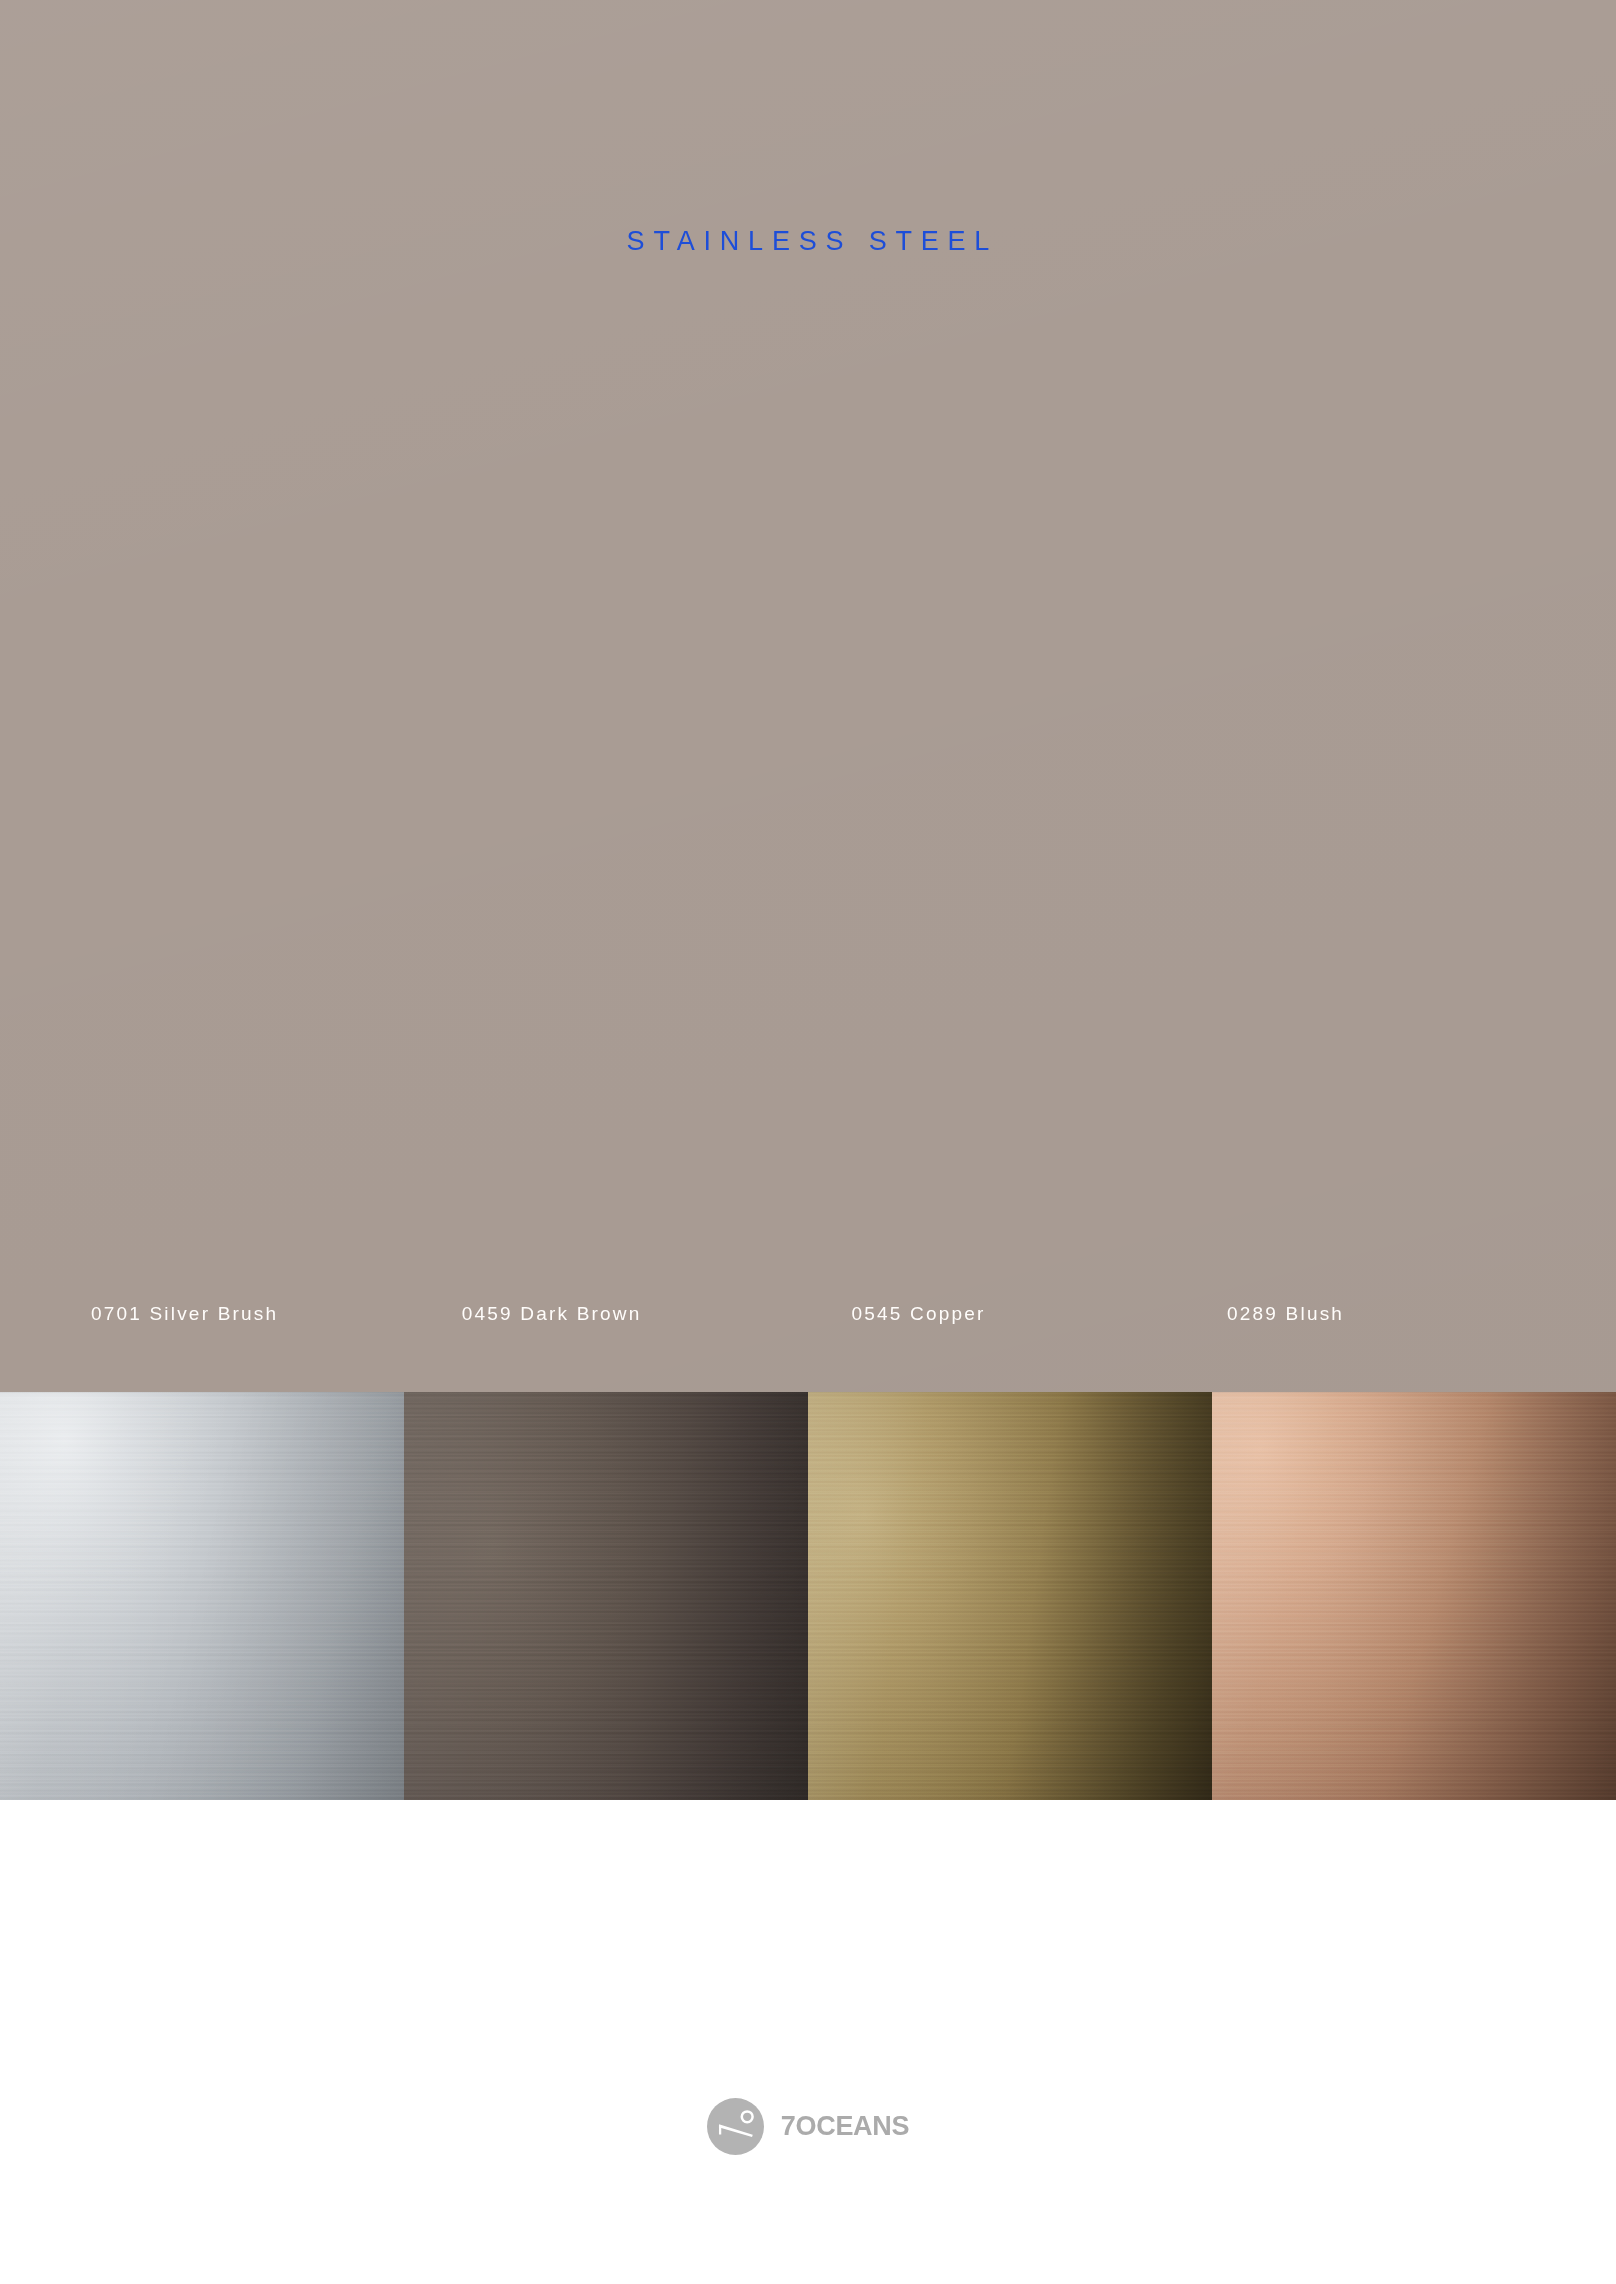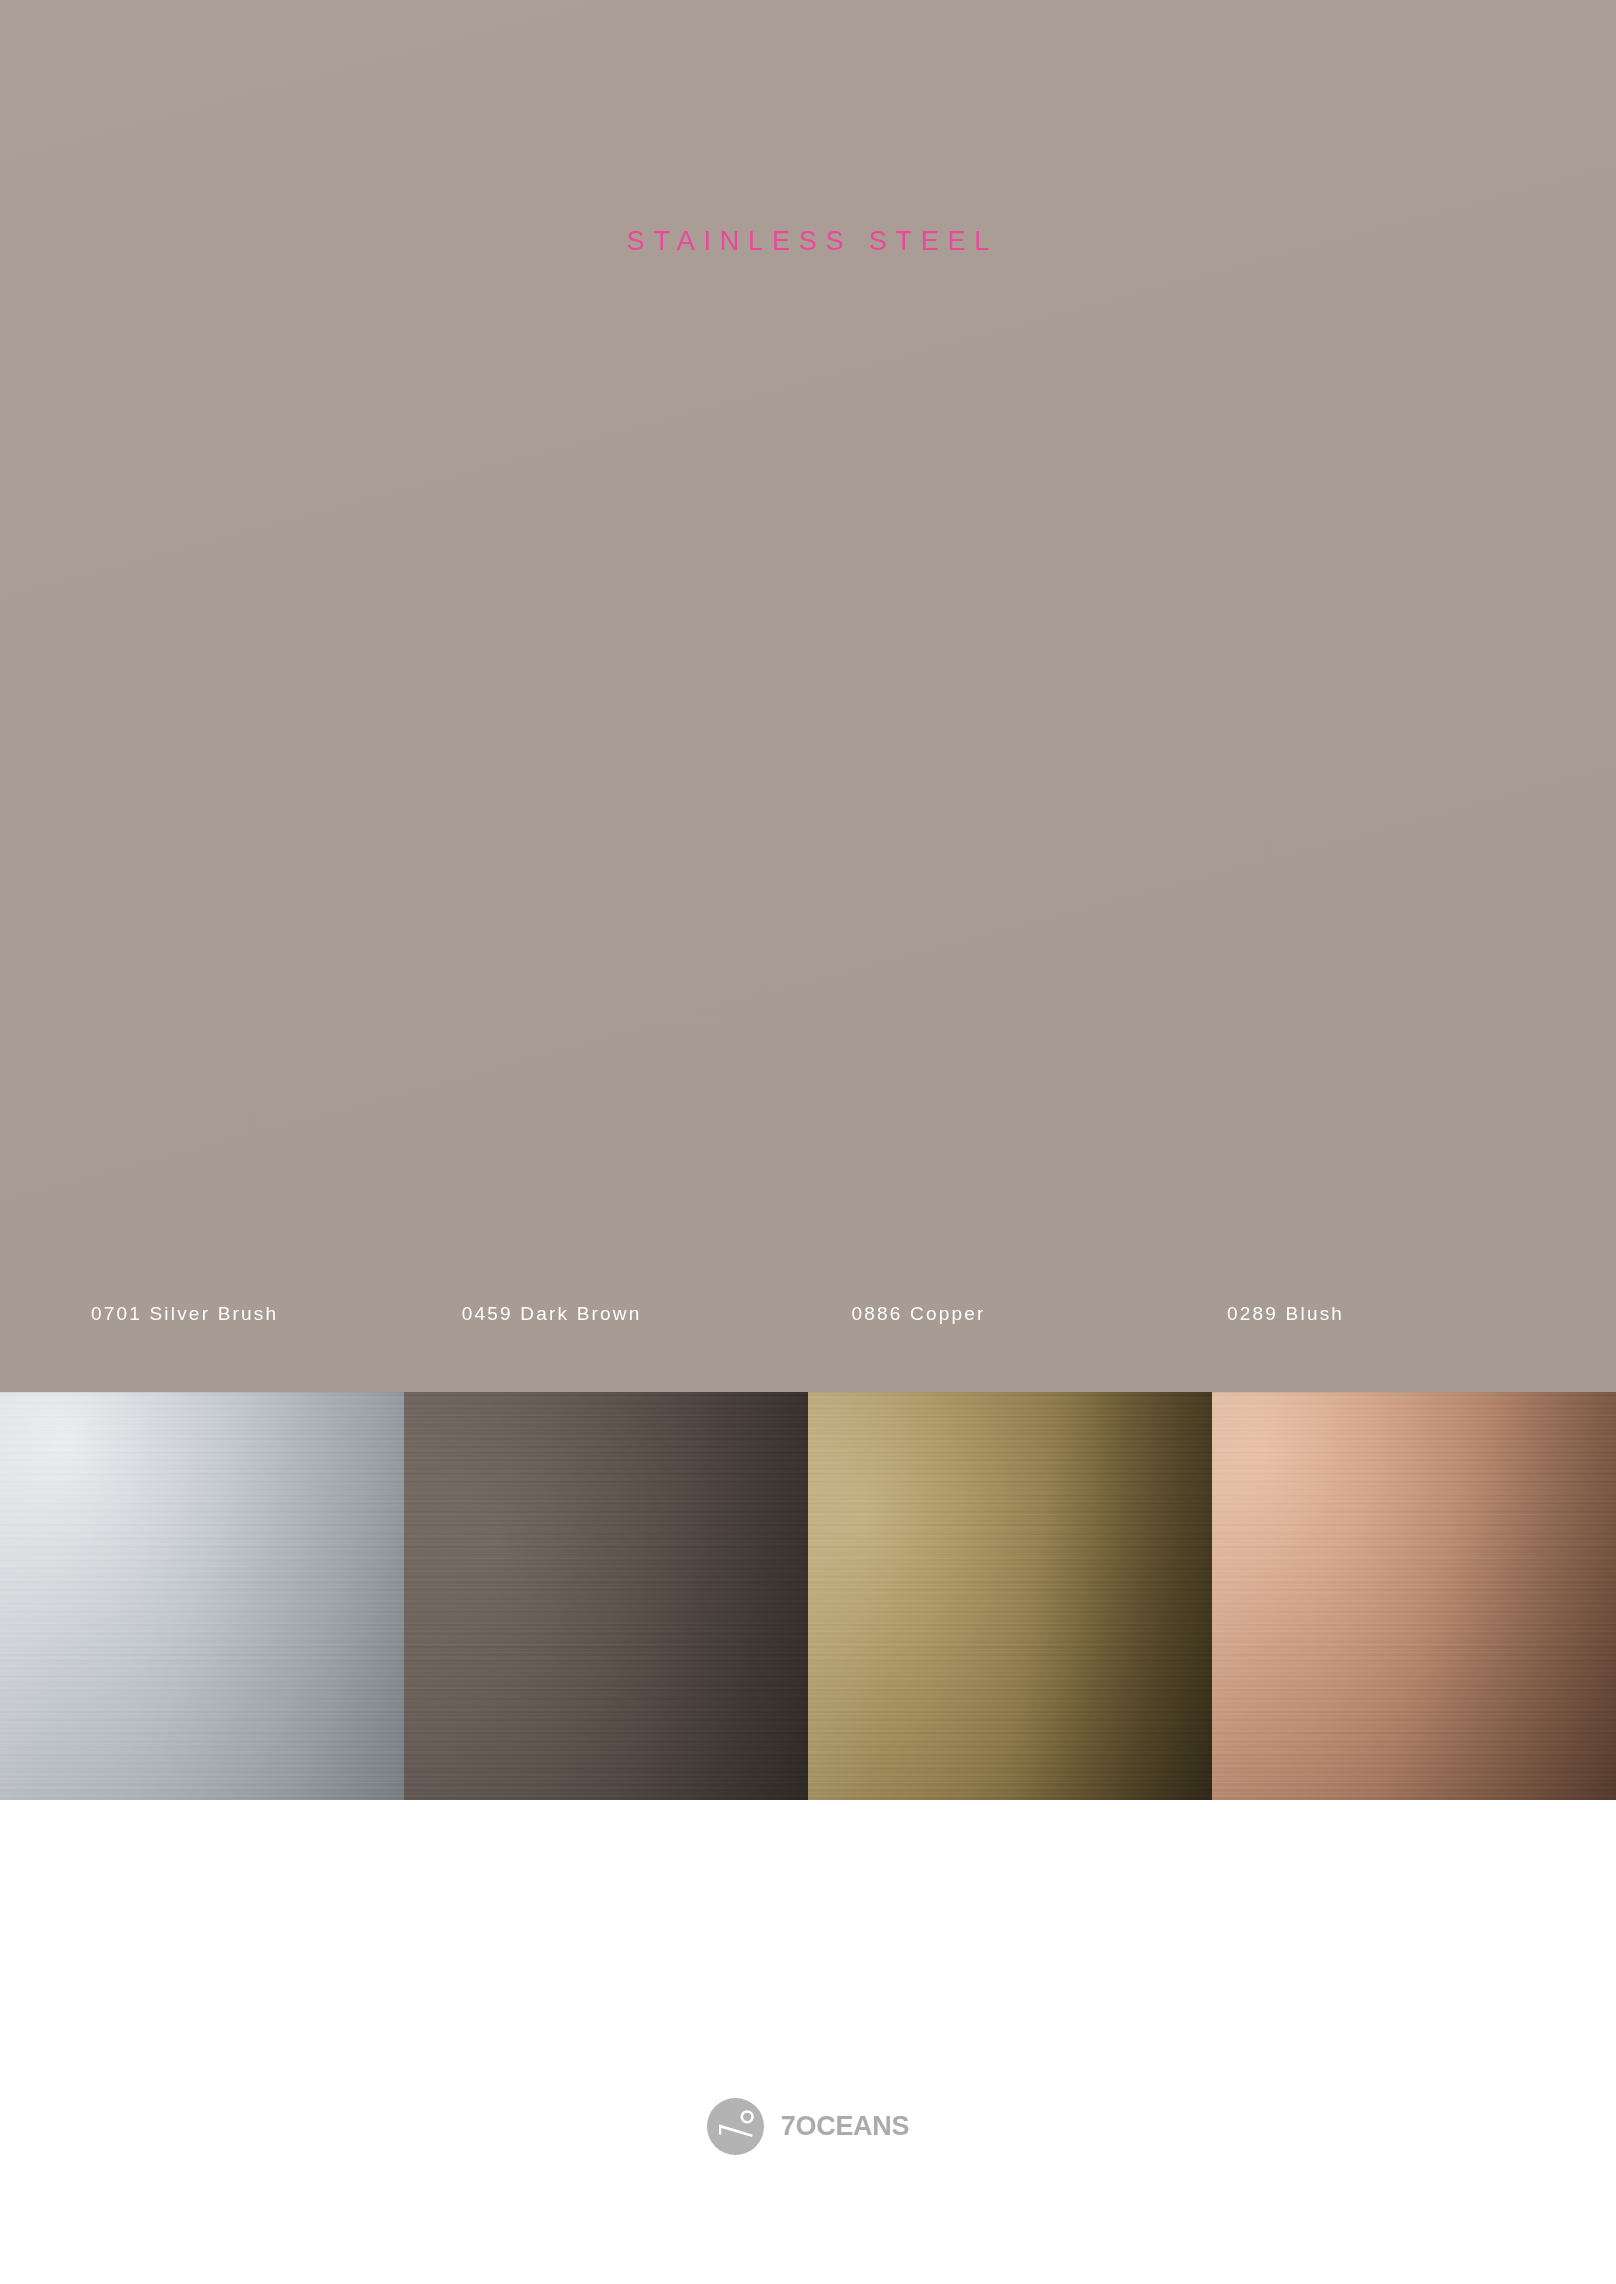--- a/index.html
+++ b/index.html
@@ -33,21 +33,21 @@
     position: absolute;
     inset: 0;
     background: linear-gradient(165deg, rgba(255,255,255,0.035) 0%, rgba(255,255,255,0.0) 38%, rgba(0,0,0,0.012) 100%);
   }
 
   .page-title {
     position: absolute;
     left: 0; top: 228px;
     width: 1616px;
     text-align: center;
-    color: #ec4899;
+    color: #1d4ed8;
     font-size: 27px;
     font-weight: 300;
     letter-spacing: 8.8px;
     text-indent: 8.8px;
     line-height: 1;
   }
 
   
   .captions {
     position: absolute;
@@ -199,21 +199,21 @@
   <h1 class="page-title">STAINLESS STEEL</h1>
 
   <div class="captions">
     <div class="caption-cell">
       <span class="caption-text">0701 Silver Brush</span>
     </div>
     <div class="caption-cell">
       <span class="caption-text">0459 Dark Brown</span>
     </div>
     <div class="caption-cell">
-      <span class="caption-text">0886 Copper</span>
+      <span class="caption-text">0545 Copper</span>
     </div>
     <div class="caption-cell">
       <span class="caption-text">0289 Blush</span>
     </div>
   </div>
 
   <div class="swatch-band">
 
     <div class="swatch sw-silver">
       <div class="swatch-base"></div>

